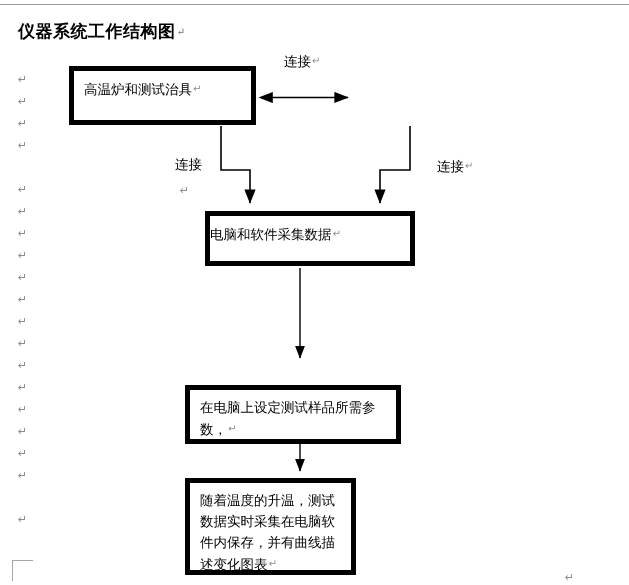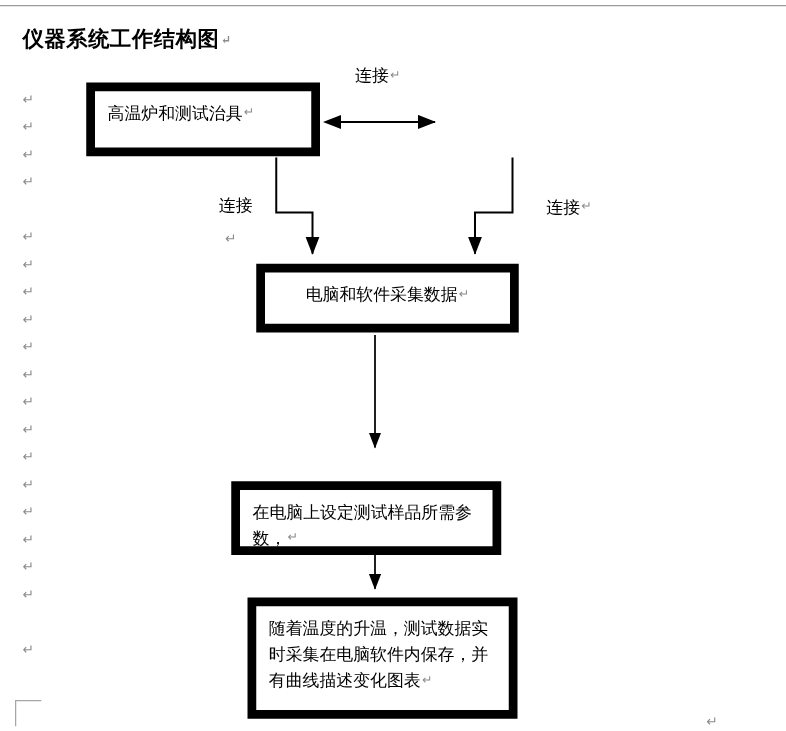--- a/index.html
+++ b/index.html
@@ -42,36 +42,35 @@
   .pilcrow {
     position: absolute;
     color: #8c8c8c;
     font-size: 11px;
     line-height: 11px;
     font-family: "DejaVu Sans", sans-serif;
     user-select: none;
   }
   .box {
     position: absolute;
-    border: 7px solid #000000;
+    border: 5px solid #000000;
     background: #ffffff;
     box-sizing: border-box;
   }
   .box .box-text {
     position: absolute;
     left: 10px;
     right: 6px;
     top: 7px;
     font-size: 13.5px;
     line-height: 21px;
     color: #000000;
     font-family: "Liberation Sans", "DejaVu Sans", sans-serif;
   }
   .box.center .box-text {
-    text-align: center;
     left: 0;
     right: 0;
   }
   .inline-pilcrow {
     color: #8c8c8c;
     font-size: 10px;
     vertical-align: 2px;
     padding-left: 1px;
   }
   .label {
@@ -136,21 +135,21 @@
 
 
   <div class="box center" style="left:205px; top:211px; width:210px; height:55px;">
     <div class="box-text"><span>电脑和软件采集数据</span><span class="inline-pilcrow">↵</span></div>
   </div>
 
   <div class="box" style="left:185px; top:365px; width:216px; height:59px;margin-top:20px;">
     <div class="box-text"><span>在电脑上设定测试样品所需参数，</span><span class="inline-pilcrow">↵</span></div>
   </div>
 
-  <div class="box" style="left:185px; top:478px; width:216px; height:97px;margin-left:13px;">
+  <div class="box" style="left:185px; top:478px; width:171px; height:97px;">
     <div class="box-text"><span>随着温度的升温，测试数据实时采集在电脑软件内保存，并有曲线描述变化图表</span><span class="inline-pilcrow">↵</span></div>
   </div>
 
   <div class="label" style="left:284px; top:53px;">
     <span>连接</span><span class="inline-pilcrow">↵</span>
   </div>
   <div class="label" style="left:175px; top:157px;">
     <span>连接</span>
   </div>
   <div class="label" style="left:437px; top:158px;">

